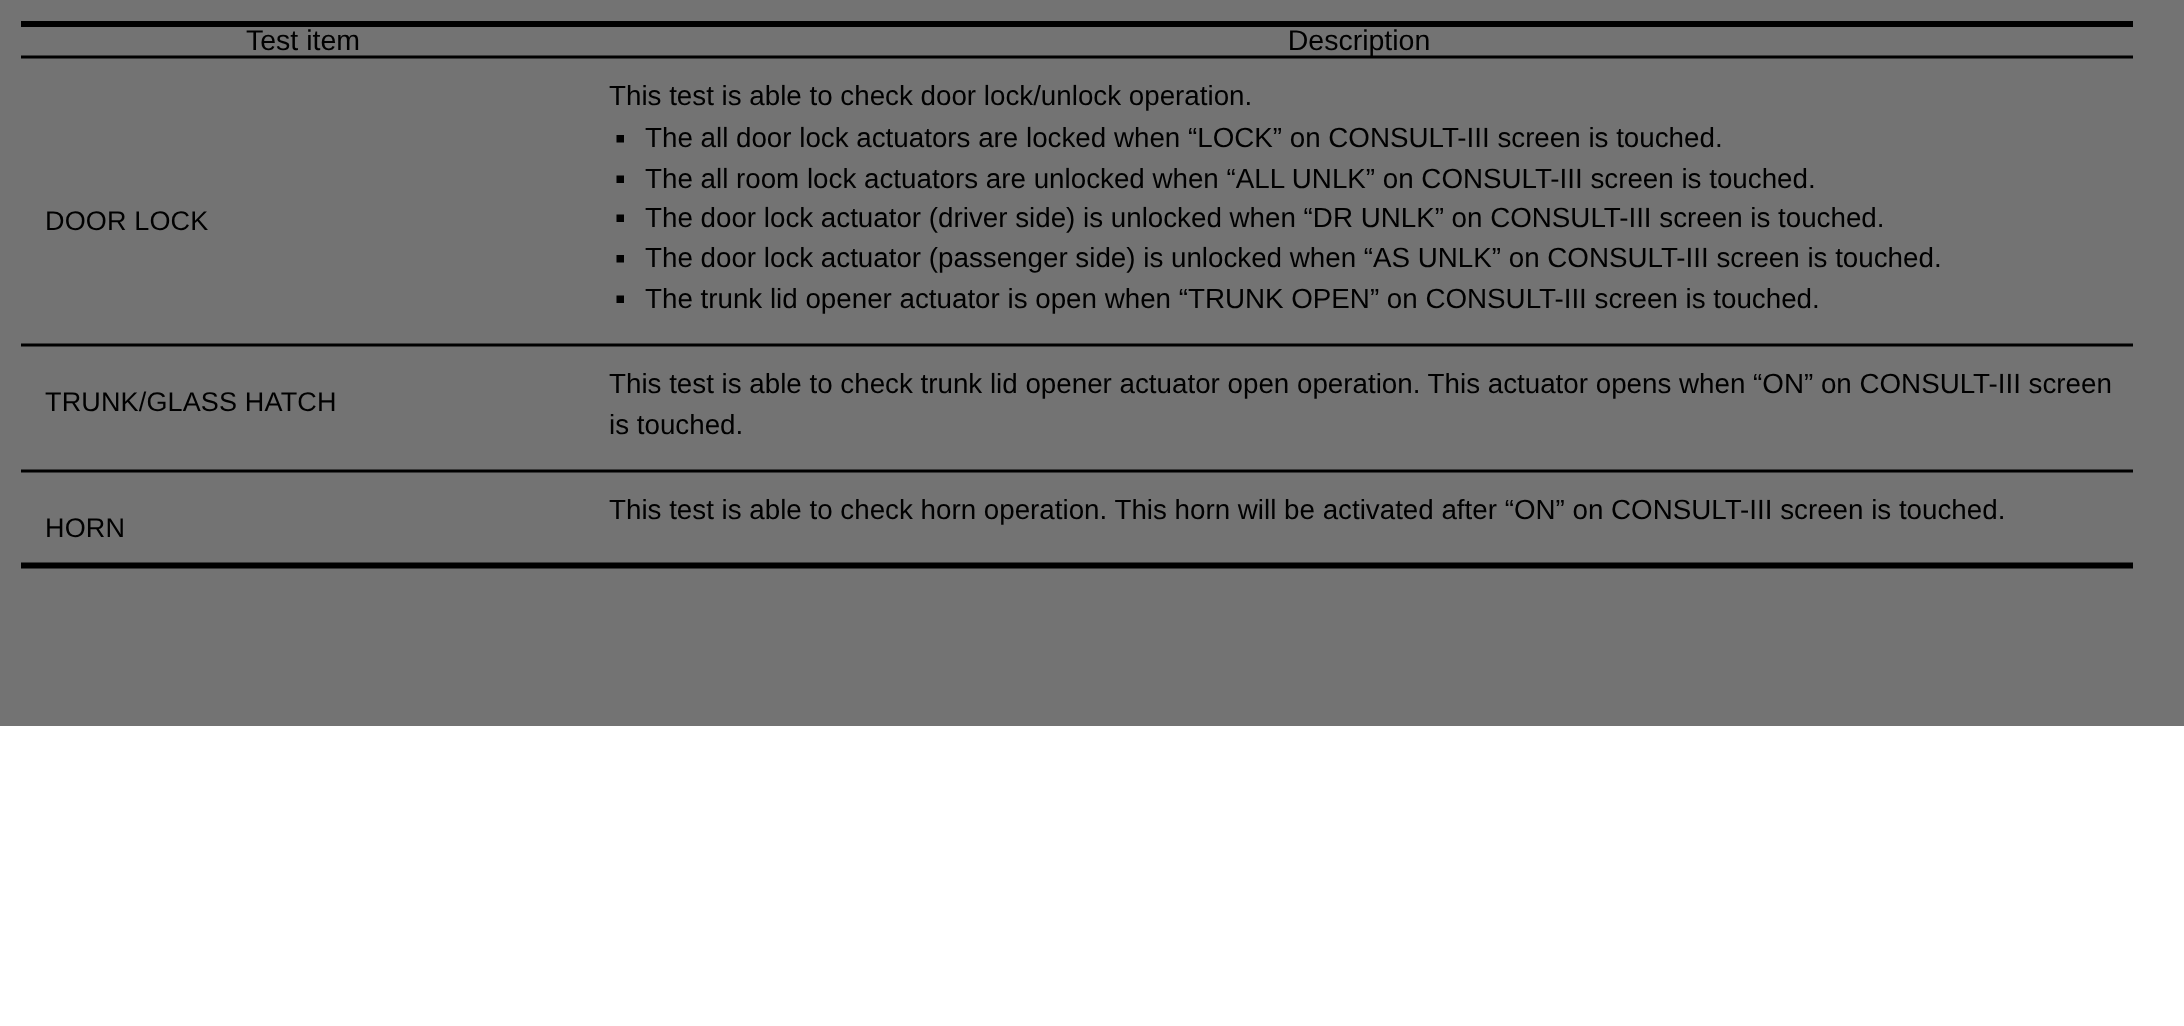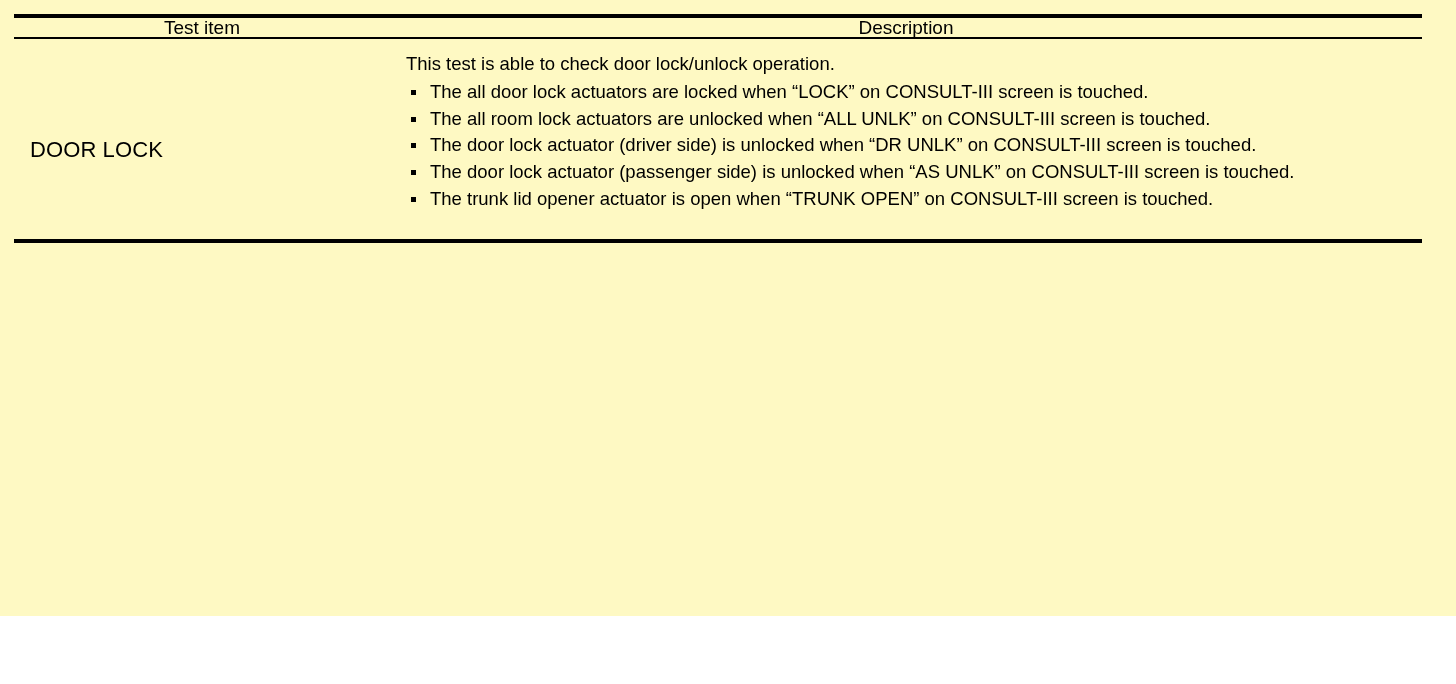--- a/index.html
+++ b/index.html
@@ -11,22 +11,22 @@
     width: 1456px;
     height: 684px;
     font-family: "Liberation Sans", sans-serif;
     color: #000000;
     -webkit-font-smoothing: none;
   }
 
   .page {
     position: relative;
     width: 1456px;
-    height: 616px;
-    background: #fef9c3;
+    height: 484px;
+    background: #737373;
     box-sizing: border-box;
   }
 
   
   .spec-table {
     position: absolute;
     left: 14px;
     top: 14px;
     width: 1408px;
     border-collapse: collapse;
@@ -70,26 +70,26 @@
     text-align: center;
     font-weight: normal;
     font-size: 19px;
     line-height: 1;
     padding: 11px 0 12px 0;
   }
 
   
   .cell-item-inner {
     padding: 12px 10px 12px 16px;
-    font-size: 22px;
+    font-size: 18px;
     line-height: 1.25;
     letter-spacing: 0.1px;
   }
   .cell-desc-inner {
-    padding: 12px 14px 26px 16px;
+    padding: 12px 14px 16px 16px;
     font-size: 18.5px;
     line-height: 1.45;
   }
 
   
   .row-doorlock .cell-item-inner {
     padding-top: 97px;
   }
   .row-intlamp .cell-item-inner,
   .row-trunk .cell-item-inner,
@@ -174,20 +174,40 @@
               <li>
                 <span class="bullet-dot"></span>
                 <span>The trunk lid opener actuator is open when “TRUNK OPEN” on CONSULT-III screen is touched.</span>
               </li>
             </ul>
           </div>
         </td>
       </tr>
 
 
-
-
-
+      <tr class="row-trunk">
+        <td class="cell-item">
+          <div class="cell-item-inner">TRUNK/GLASS HATCH</div>
+        </td>
+        <td>
+          <div class="cell-desc-inner">
+            <p class="desc-para">This test is able to check trunk lid opener actuator open operation. This actuator opens when “ON” on CONSULT-III screen is touched.</p>
+          </div>
+        </td>
+      </tr>
+
+
+
+      <tr class="row-horn">
+        <td class="cell-item">
+          <div class="cell-item-inner">HORN</div>
+        </td>
+        <td>
+          <div class="cell-desc-inner">
+            <p class="desc-para">This test is able to check horn operation. This horn will be activated after “ON” on CONSULT-III screen is touched.</p>
+          </div>
+        </td>
+      </tr>
 
     </tbody>
   </table>
 
 </div>
 
 </body></html>

